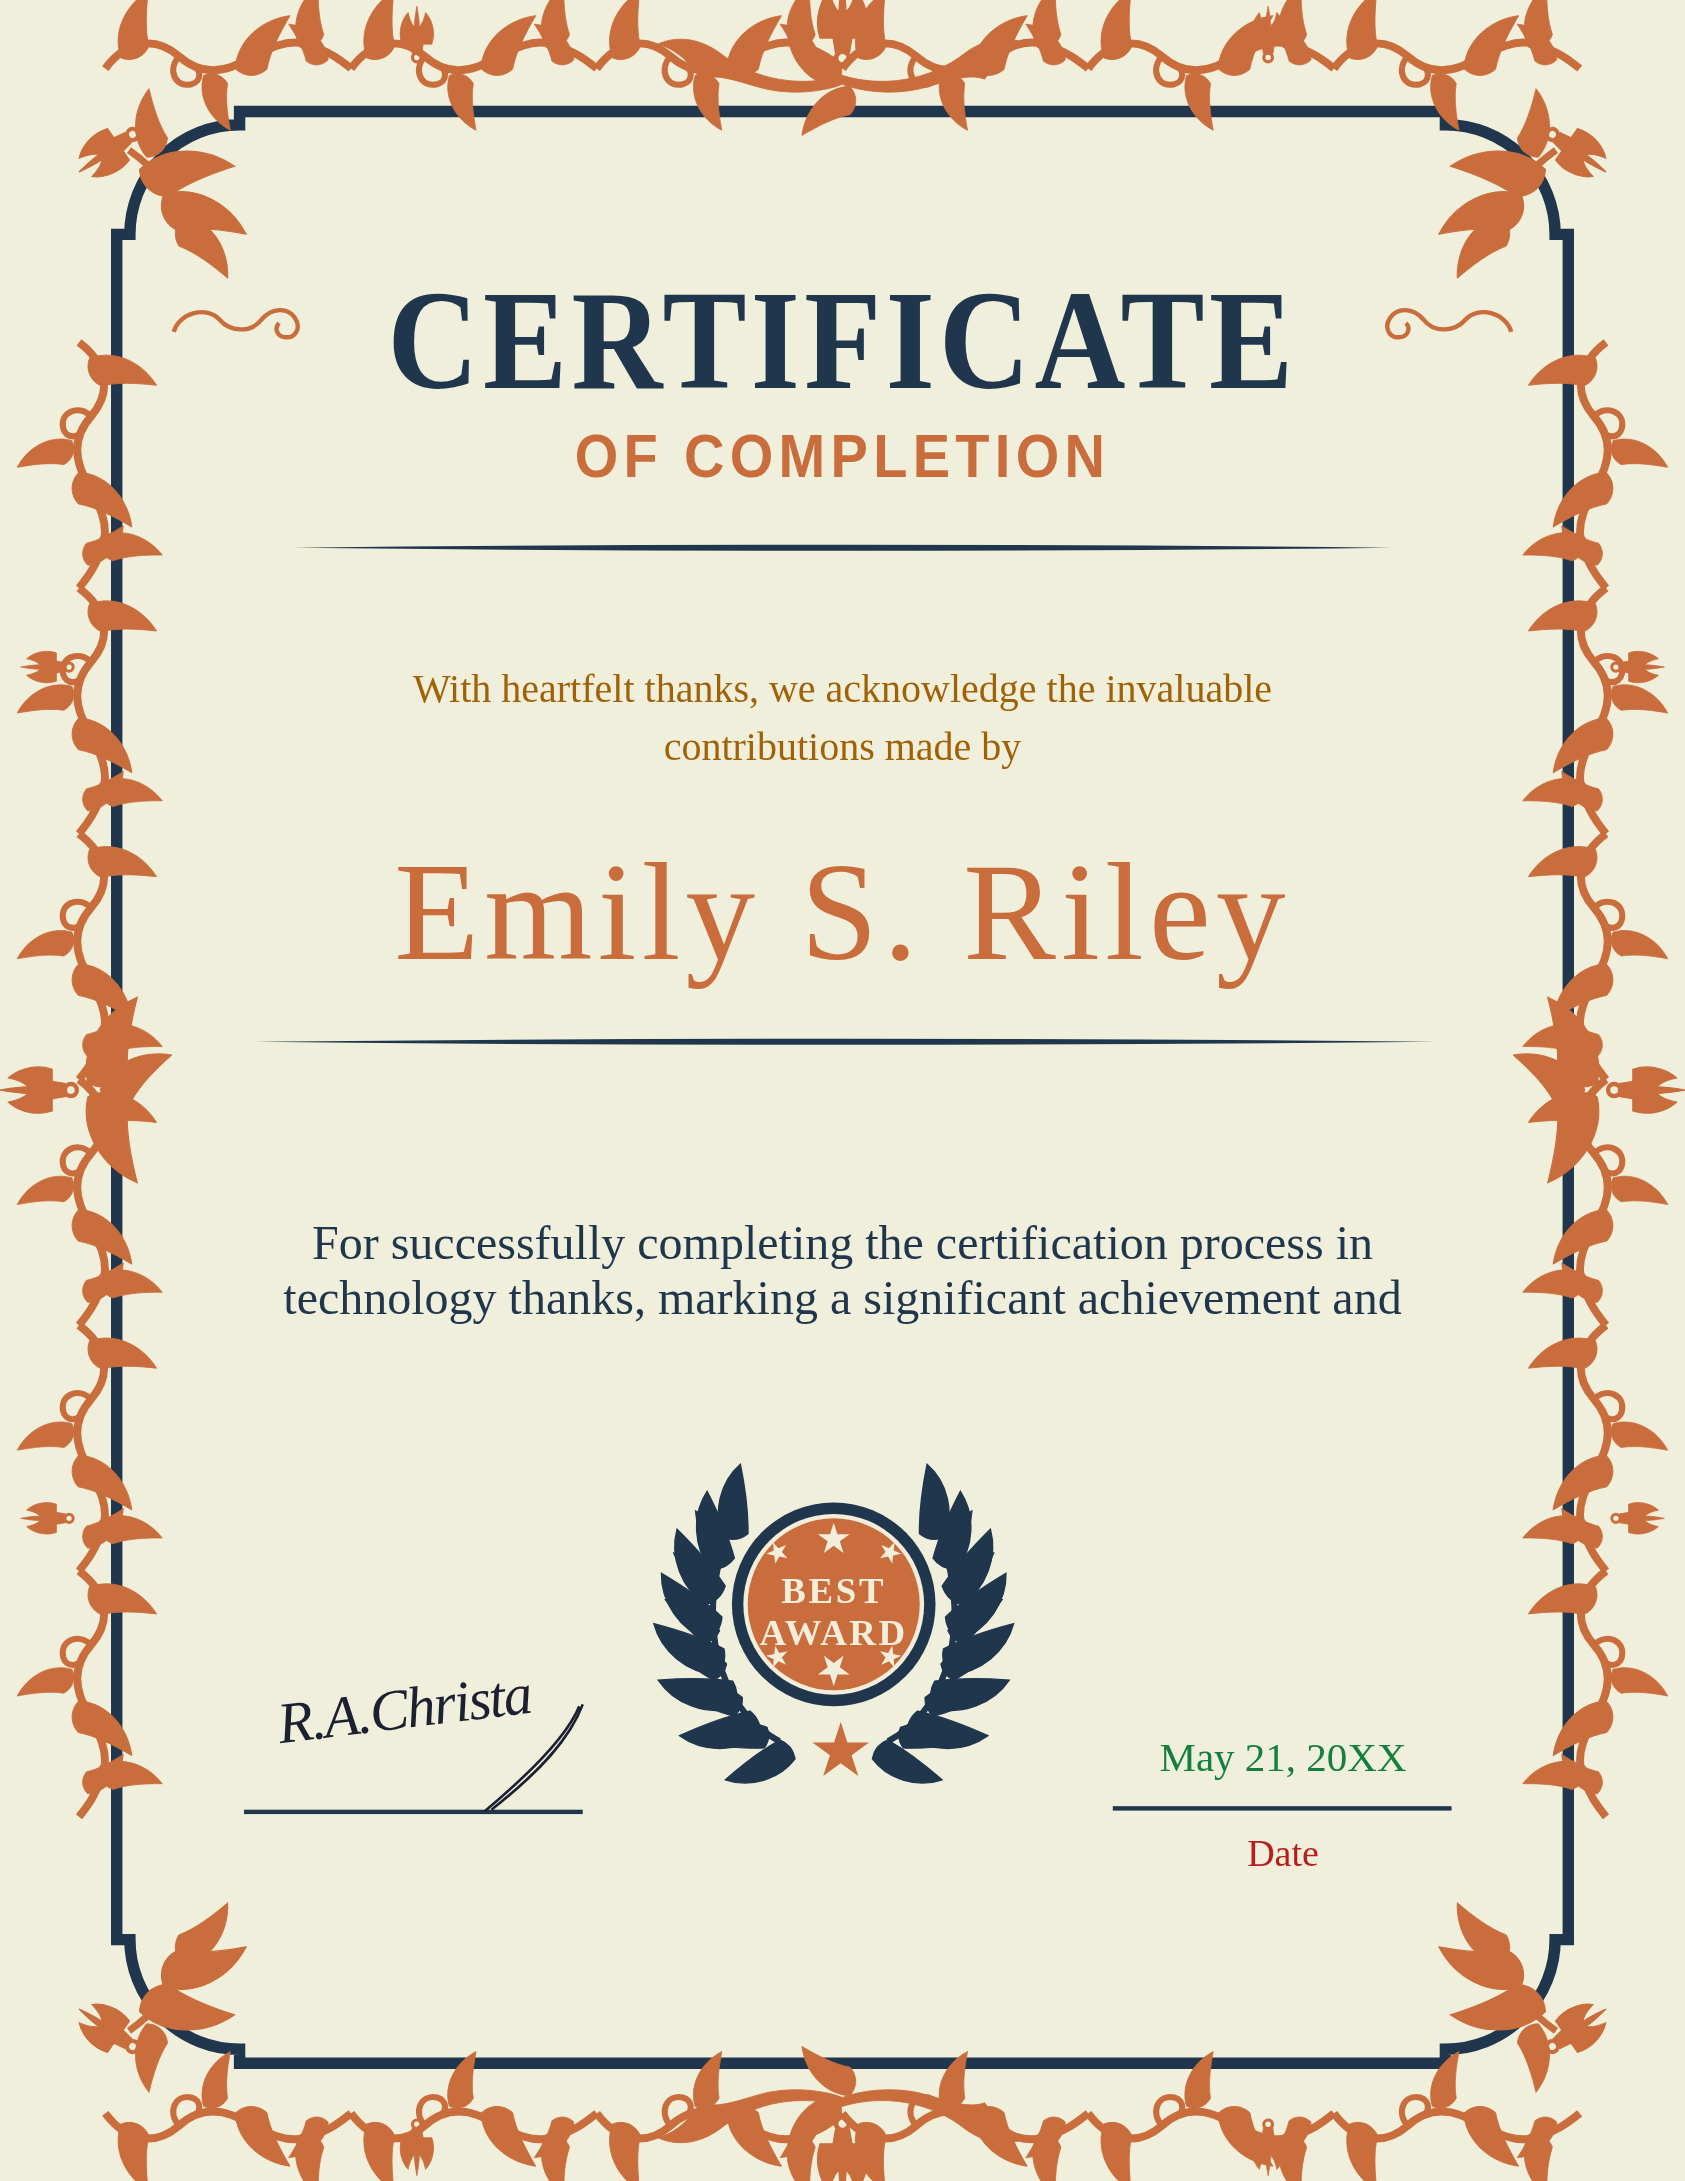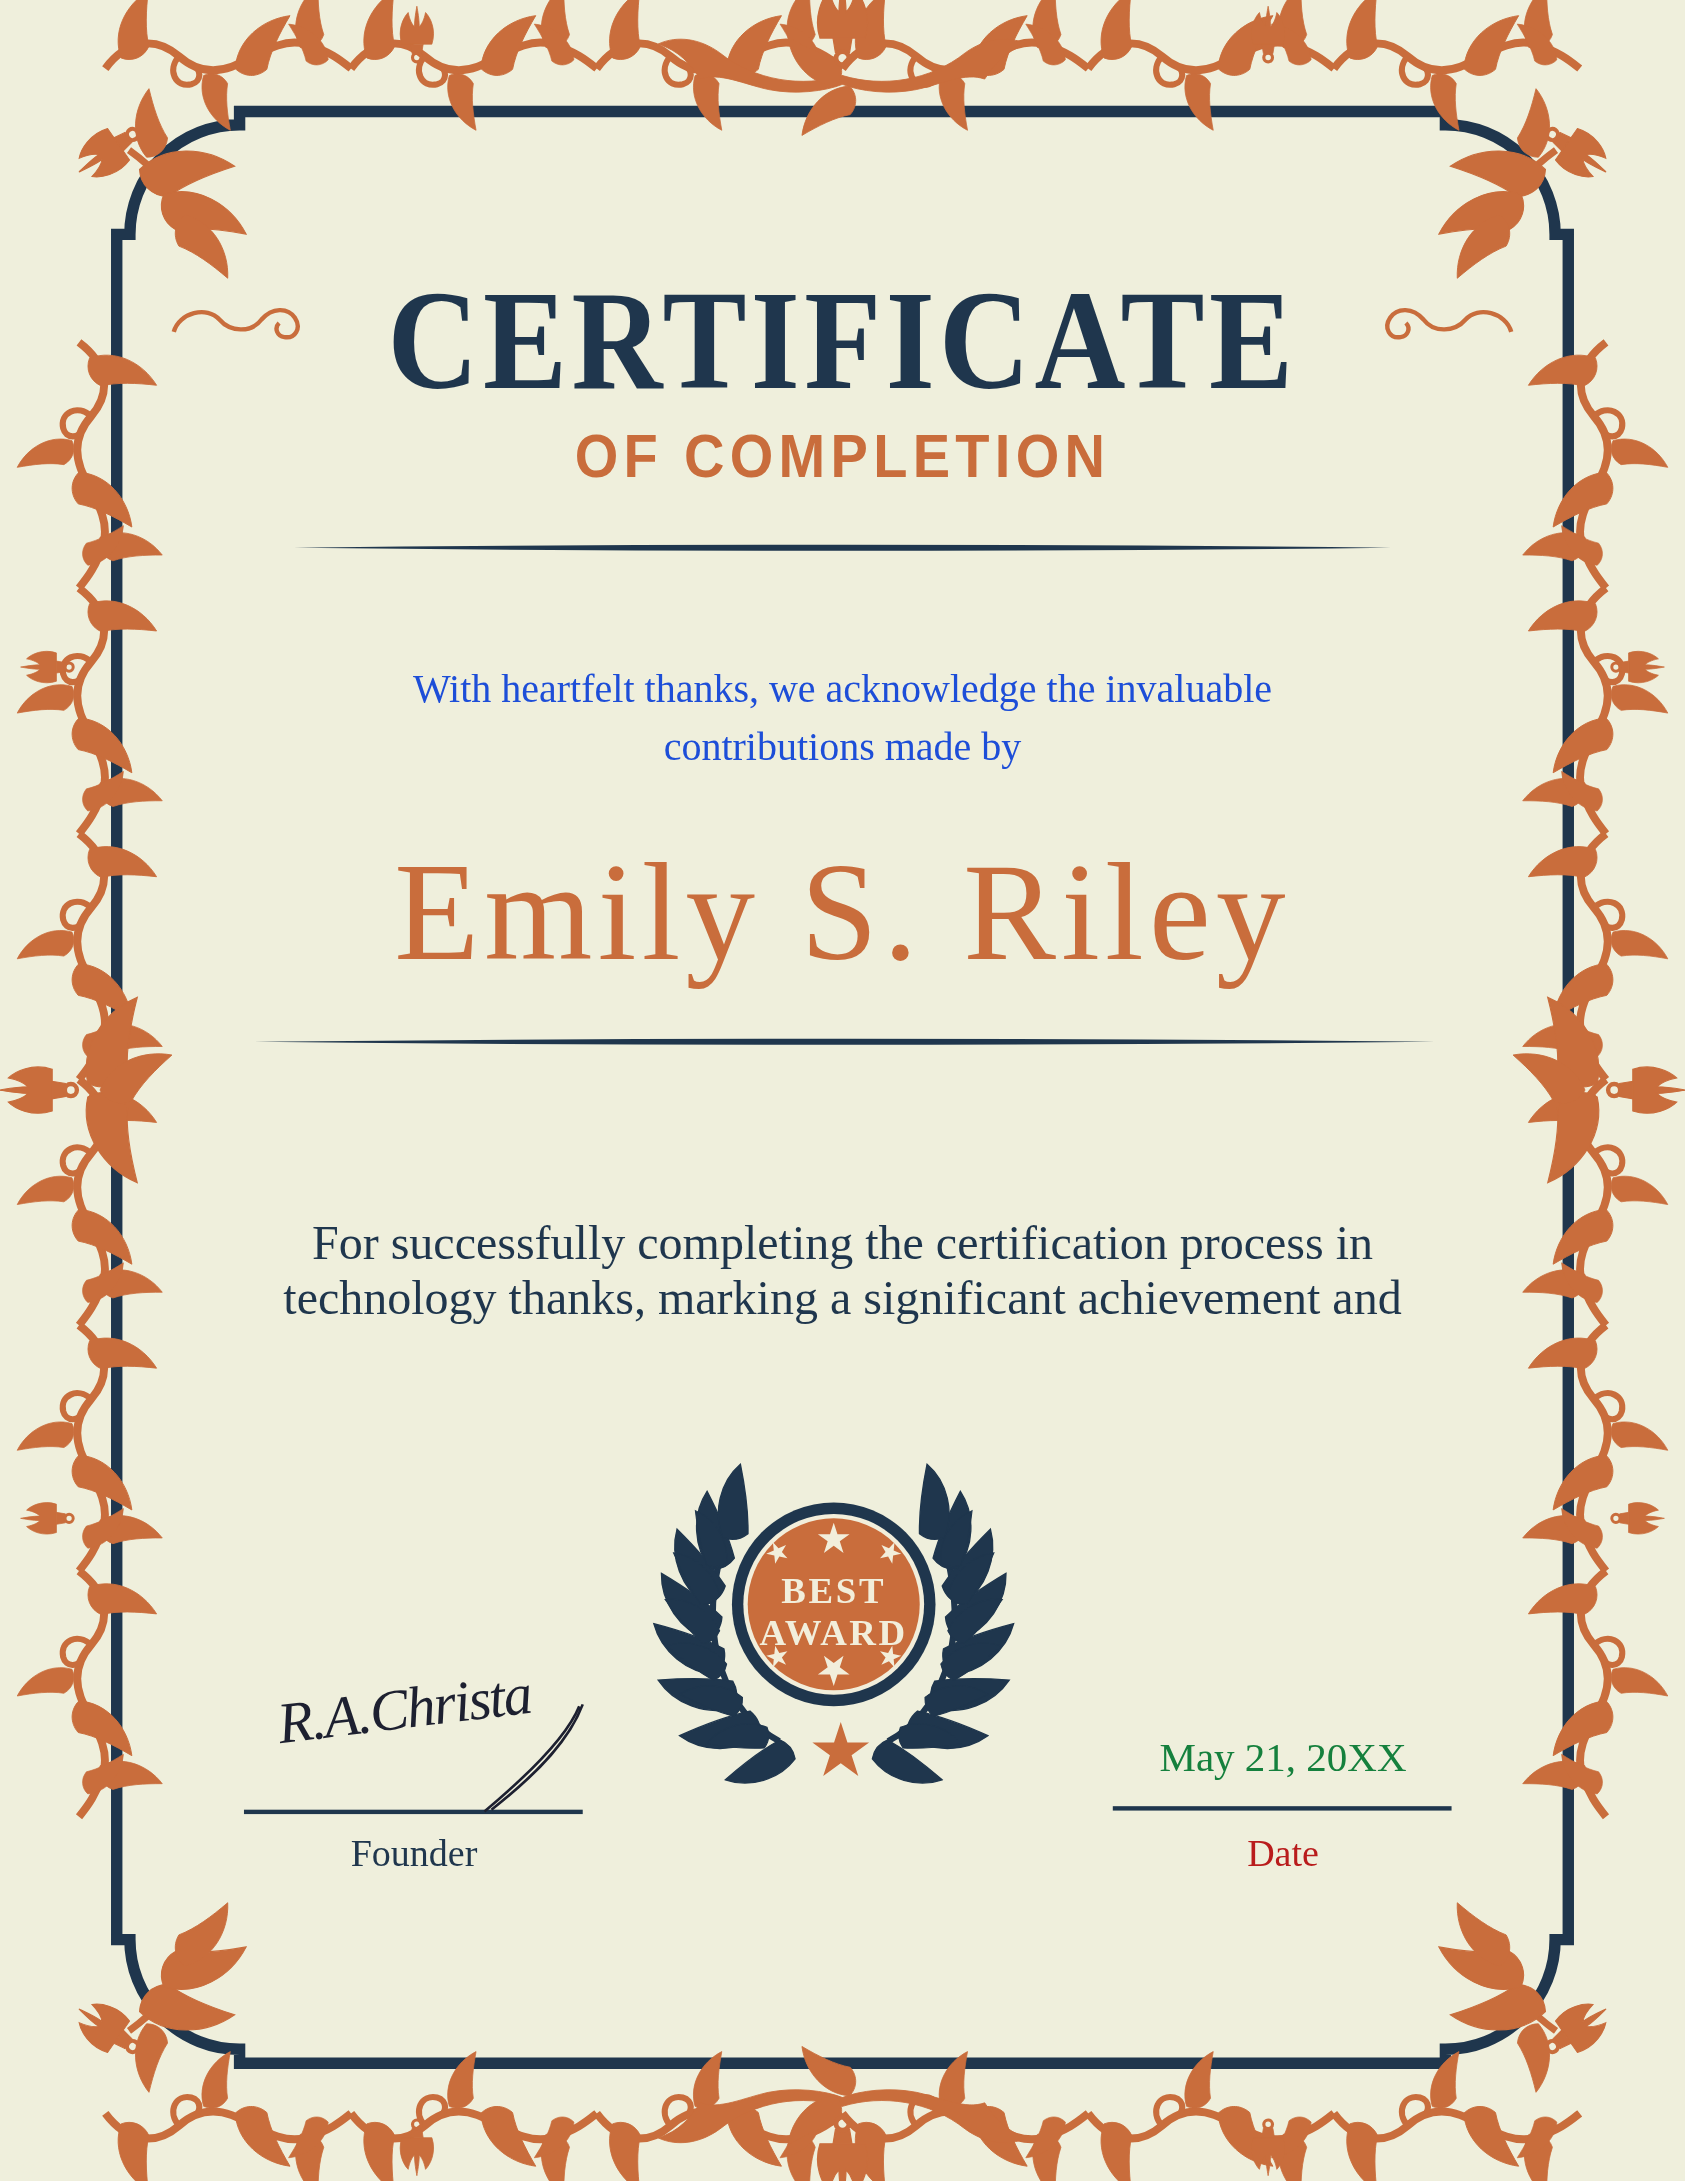--- a/index.html
+++ b/index.html
@@ -25,21 +25,21 @@
   .subtitle{
     top:423px;
     font-size:56px;font-weight:bold;letter-spacing:5.3px;
     color:#c96d3c;
     font-family:"Liberation Sans", sans-serif;
     transform:scaleY(1.08);
   }
   .intro{
     top:660px;
     font-size:40px;line-height:58px;
-    color:#1d4ed8;
+    color:#a16207;
   }
   .recipient{
     top:832px;
     font-size:139px;
     letter-spacing:5.3px;
     color:#c96d3c;
     font-family:"Liberation Serif", serif;
   }
   .description{
     top:1215px;
@@ -237,20 +237,19 @@
     </div>
 
     <div class="abs ctr recipient">Emily S. Riley</div>
 
     <div class="abs ctr description">
       <div>For successfully completing the certification process in</div>
       <div>technology thanks, marking a significant achievement and</div>
     </div>
 
     <div class="abs signature-script">R.A.Christa</div>
-    <div class="abs sig-label">Founder</div>
 
     <div class="abs date-value">May 21, 20XX</div>
     <div class="abs date-label">Date</div>
   </div>
 
 </div>
 
 
 </body></html>

